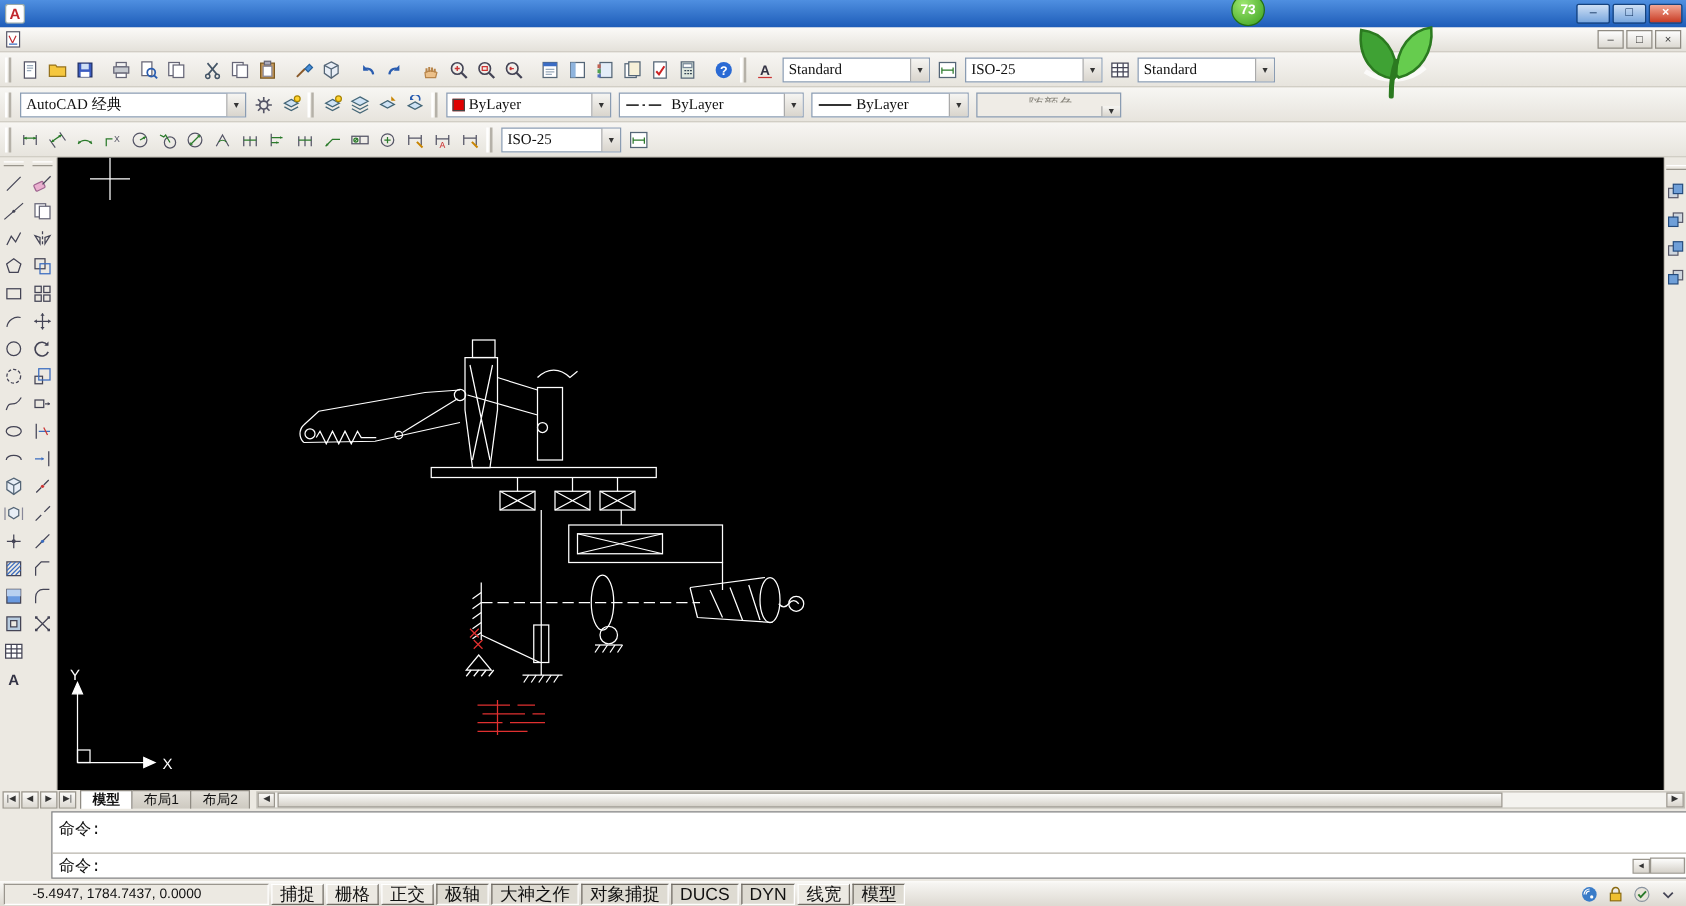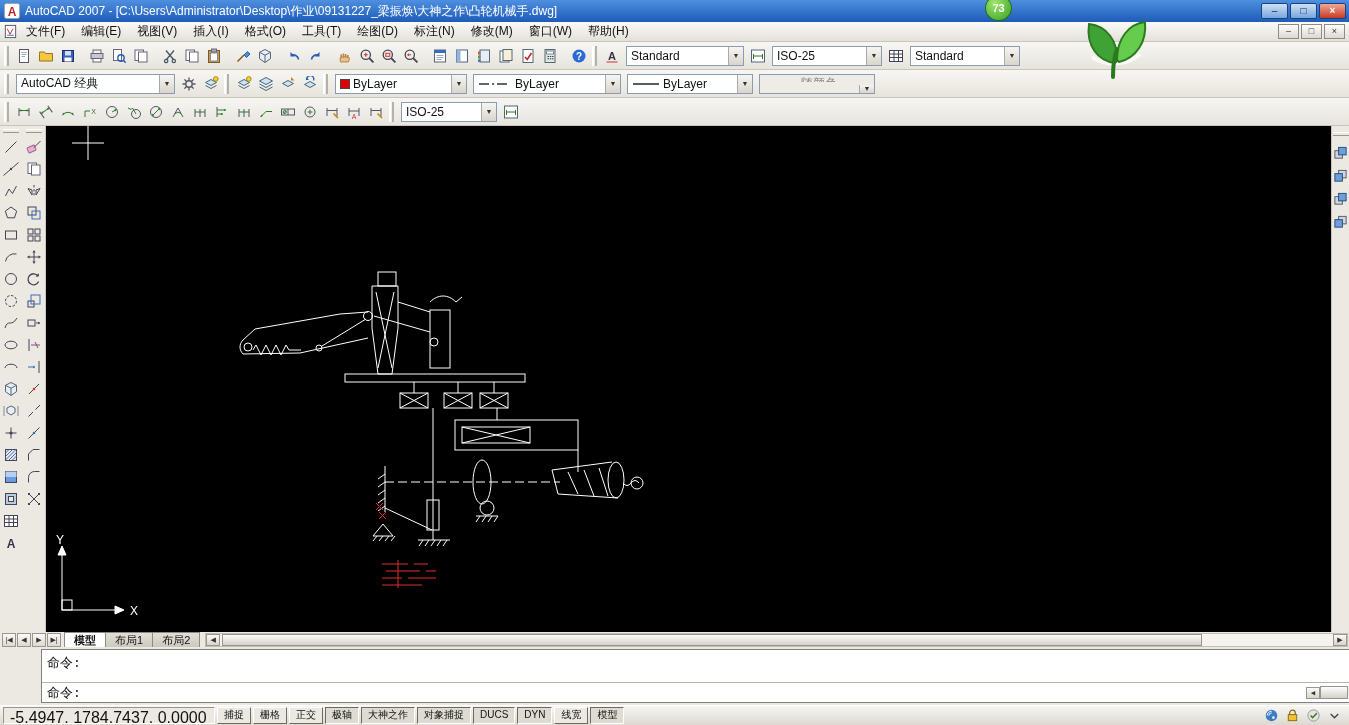--- a/index.html
+++ b/index.html
@@ -21,21 +21,21 @@
 .menu-item{padding:2px 8px;font-size:12px;cursor:default;}
 .mdi-btns{margin-left:auto;display:flex;padding-right:4px;}
 .mdi-btn{width:21px;height:15px;border:1px solid #8f8b83;background:linear-gradient(#fdfdfd,#dcd9d2);font-size:9px;line-height:12px;text-align:center;color:#333;margin-left:2px;}
 
 
 .tbrow{position:absolute;left:0;width:100%;height:28px;background:linear-gradient(#f7f6f3,#e7e4dd);border-bottom:1px solid #c9c5bc;display:flex;align-items:center;padding-left:2px;}
 #row1{top:42px;}#row2{top:70px;}#row3{top:98px;}
 .grip{width:5px;height:20px;border-left:2px solid #fff;border-right:2px solid #b5b1a8;margin:0 4px 0 2px;}
 .btnset{display:inline-flex;align-items:center;}
 .tbtn{display:inline-flex;width:22px;height:22px;align-items:center;justify-content:center;border:1px solid transparent;cursor:default;}
-.combo{height:20px;background:#fff;border:1px solid #8a9cb2;display:flex;align-items:center;font-size:12px;padding-left:4px;margin:0 3px;position:relative;gap:3px;cursor:default;}
+.combo{height:20px;background:#fff;border:1px solid #8a9cb2;display:flex;align-items:center;font-size:12px;padding-left:4px;margin:0 3px;position:relative;gap:3px;cursor:default;font-family:Liberation Serif, serif;}
 .combo .val{white-space:nowrap;overflow:hidden;}
 .combo .arrow{margin-left:auto;width:15px;height:18px;background:linear-gradient(#f6f5f2,#d9d5cd);border-left:1px solid #aaa;display:flex;align-items:center;justify-content:center;font-size:7px;color:#333;}
 .combo.disabled{background:#efece6;color:#8b887f;flex-direction:column;}
 .swatch{width:10px;height:10px;border:1px solid #444;display:inline-block;}
 
 
 .main{position:absolute;top:126px;left:0;width:1349px;height:506px;display:flex;}
 .left-tools{width:46px;background:#ece9e2;display:flex;border-right:1px solid #cac6bd;}
 .vcol{width:23px;display:flex;flex-direction:column;align-items:center;padding-top:1px;}
 .hgrip{width:16px;height:4px;border-top:1px solid #fff;border-bottom:1px solid #9a968d;margin:2px 0 3px 0;}
@@ -59,70 +59,56 @@
 .cmd-history{position:absolute;top:0;left:0;right:16px;height:33px;border-bottom:1px solid #b8b4ab;padding:4px 5px;overflow:hidden;}
 .cmd-vscroll{position:absolute;top:0;right:0;width:15px;height:34px;background:#f0efeb;border-left:1px solid #b8b4ab;display:flex;flex-direction:column;justify-content:space-between;}
 .vs-btn{height:13px;font-size:7px;text-align:center;line-height:12px;background:linear-gradient(#fbfaf8,#d9d5cd);border:1px solid #9a968d;color:#333;}
 .cmd-input-row{position:absolute;bottom:0;left:0;right:0;height:19px;display:flex;align-items:center;padding-left:5px;}
 .cmd-hscroll{margin-left:auto;display:flex;align-items:center;height:15px;margin-right:1px;}
 .cmd-hscroll .hs-thumb2{width:28px;height:13px;background:linear-gradient(#fdfdfc,#d5d1c9);border:1px solid #9a968d;}
 .cmd-hscroll .hs-track{width:22px;height:13px;background:#f0efeb;}
 
 
 .statusbar{position:absolute;top:705px;left:0;width:100%;height:20px;background:linear-gradient(#f7f6f3,#ddd9d1);border-top:1px solid #fff;display:flex;align-items:center;padding:0 3px;}
-.coords{width:212px;height:17px;border:1px solid;border-color:#9a968e #fff #fff #9a968e;background:#ece9e2;padding:1px 6px;font-size:16px;white-space:nowrap;overflow:hidden;}
-.toggle{height:17px;border:1px solid;padding:0 6px;margin-left:2px;font-size:10px;line-height:14px;cursor:default;border-color:#fff #6f6b63 #6f6b63 #fff;background:#ece9e2;}
+.coords{width:212px;height:17px;border:1px solid;border-color:#9a968e #fff #fff #9a968e;background:#ece9e2;padding:1px 22px;font-size:11px;white-space:nowrap;overflow:hidden;}
+.toggle{height:17px;border:1px solid;padding:0 6px;margin-left:2px;font-size:14px;line-height:14px;cursor:default;border-color:#fff #6f6b63 #6f6b63 #fff;background:#ece9e2;}
 .toggle.pressed{border-color:#6f6b63 #fff #fff #6f6b63;background:#dedbd2;}
 .tray{margin-left:auto;display:flex;align-items:center;gap:3px;padding-right:3px;}
 .tray .tbtn{width:18px;height:18px;}
 </style>
 </head>
 <body>
 
 <div id="app">
 
   <div class="titlebar">
     <svg width="16" height="16" viewBox="0 0 16 16">
       <rect x="0.5" y="0.5" width="15" height="15" rx="2" fill="#fff" stroke="#9aa"></rect>
       <text x="8" y="12.5" text-anchor="middle" font-size="12" font-weight="bold" fill="#c0272d" font-family="Liberation Sans, sans-serif">A</text>
     </svg>
-    <span class="title-text">AutoCAD 2007 - [C:\Users\Administrator\Desktop\作业\09131227_梁振焕\大神之作\凸轮机械手.dwg]</span>
     <div class="win-btns">
       <span class="win-btn">–</span>
       <span class="win-btn">□</span>
       <span class="win-btn close">×</span>
     </div>
   </div>
   <div class="badge">73</div>
   <svg class="greenlogo" width="74" height="78" viewBox="0 0 74 78">
     <path d="M12 56c14 9 35 9 48-3" stroke="#ffffff" stroke-width="4" fill="none" opacity="0.75"></path>
     <path d="M35 62C18 60 6 45 9 23c18 2 29 17 28 37z" fill="#3fa234" stroke="#2b7a20" stroke-width="2"></path>
     <path d="M37 59c0-22 12-36 28-38 2 20-9 36-26 40z" fill="#66cc4e" stroke="#2b7a20" stroke-width="2"></path>
     <path d="M33 76c0-12 1-20 4-28" stroke="#2b7a20" stroke-width="4" fill="none" stroke-linecap="round"></path>
   </svg>
 
   <div class="menubar">
     <svg width="15" height="15" viewBox="0 0 16 16">
       <rect x="2.5" y="1.5" width="11" height="13" fill="#fff" stroke="#556"></rect>
       <path d="M4.5 5l3 6M10.5 5l-3 6" stroke="#c0272d" fill="none"></path>
       <path d="M4.5 12h7" stroke="#3a6cc0"></path>
     </svg>
-    <span id="menu-items" style="display:flex;">
-        <span class="menu-item">文件(F)</span>
-        <span class="menu-item">编辑(E)</span>
-        <span class="menu-item">视图(V)</span>
-        <span class="menu-item">插入(I)</span>
-        <span class="menu-item">格式(O)</span>
-        <span class="menu-item">工具(T)</span>
-        <span class="menu-item">绘图(D)</span>
-        <span class="menu-item">标注(N)</span>
-        <span class="menu-item">修改(M)</span>
-        <span class="menu-item">窗口(W)</span>
-        <span class="menu-item">帮助(H)</span>
-      </span>
     <div class="mdi-btns">
       <span class="mdi-btn">–</span>
       <span class="mdi-btn">□</span>
       <span class="mdi-btn">×</span>
     </div>
   </div>
 
   <div class="tbrow" id="row1">
     <span class="grip"></span>
     <span id="std-buttons" class="btnset">
@@ -310,21 +296,21 @@
         </svg>
       </span>
     <div class="combo" style="width:110px">
       <span class="val">Standard</span>
         <span class="arrow">▼</span>
     </div>
   </div>
 
   <div class="tbrow" id="row2">
     <span class="grip"></span>
-    <div class="combo" style="width:159px">
+    <div class="combo" style="width:181px">
       <span class="val">AutoCAD 经典</span>
         <span class="arrow">▼</span>
     </div>
     <span id="ws-buttons" class="btnset">
         <span class="tbtn">
           <svg viewBox="0 0 16 16" width="16" height="16">
             <circle cx="8" cy="8" r="3.2" fill="none" stroke="#556" stroke-width="1.4"></circle>
             <path d="M8 1.5v3M8 11.5v3M1.5 8h3M11.5 8h3M3.4 3.4l2.1 2.1M10.5 10.5l2.1 2.1M12.6 3.4l-2.1 2.1M5.5 10.5l-2.1 2.1" stroke="#556" stroke-width="1.3"></path>
           </svg>
         </span>

